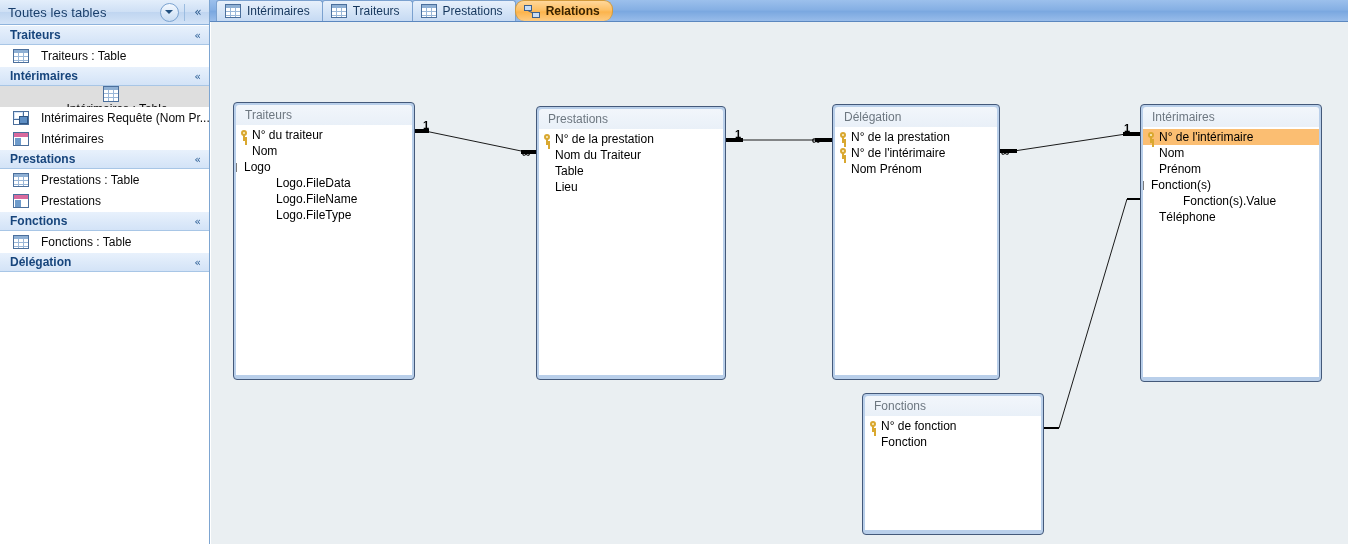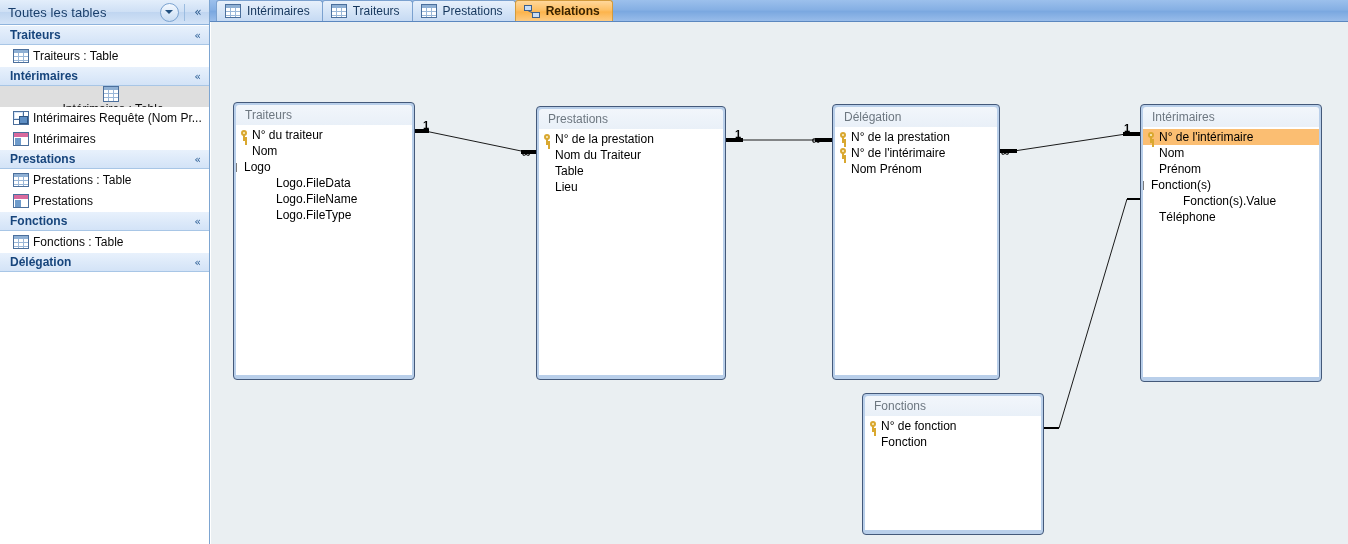--- a/index.html
+++ b/index.html
@@ -134,21 +134,21 @@
     box-sizing: border-box;
     cursor: default;
   }
   .nav-item.selected {
     background: #dedede;
     flex-direction: column;
   }
   .nav-item-label {
     font-size: 12px;
     color: #0a0a0a;
-    margin-left: 4px;
+    margin-left: 12px;
     white-space: nowrap;
     overflow: hidden;
   }
 
   
   .ico {
     width: 16px;
     height: 14px;
     flex: 0 0 16px;
     position: relative;
@@ -249,20 +249,21 @@
   .tab-label {
     font-size: 12px;
     color: #15365c;
     margin-left: 6px;
     white-space: nowrap;
   }
   .tab.active {
     background: linear-gradient(to bottom, #ffd79a 0%, #fdc066 45%, #fcb44c 55%, #fdcb83 100%);
     border-color: #d39b3c;
     z-index: 5;
+    border-radius: 9px;
   }
   .tab.active .tab-label {
     font-weight: bold;
     color: #3a2400;
   }
   .tab-ico-rel {
     width: 16px;
     height: 13px;
     position: relative;
     flex: 0 0 16px;

